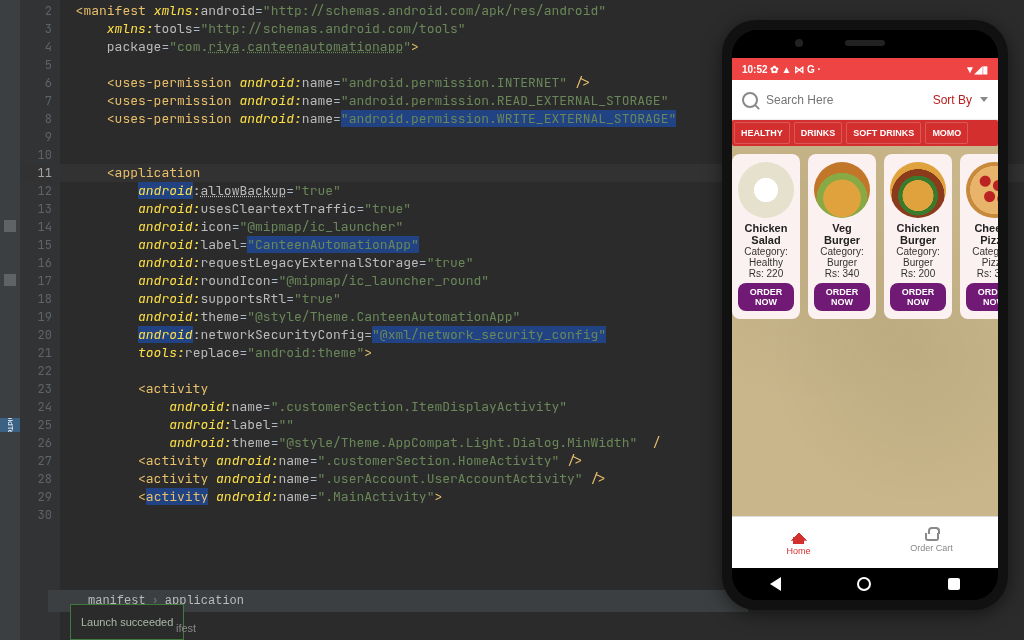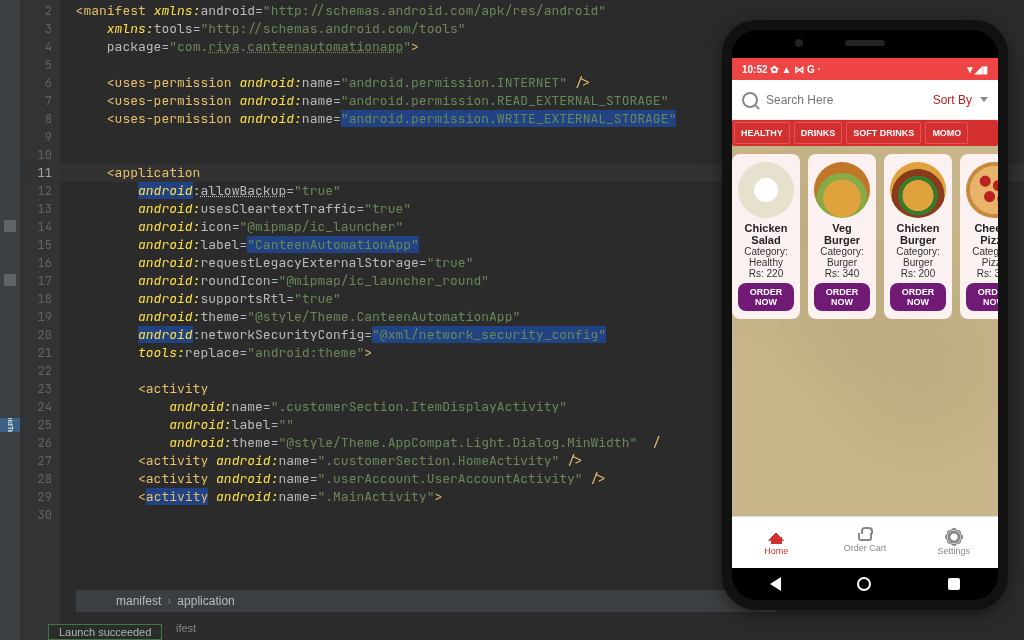--- a/index.html
+++ b/index.html
@@ -14,23 +14,23 @@
 .code .row { height:18px; line-height:18px; white-space:pre; }
 .code .row.hl { background:#323232; }
 .tag { color:#e8bf6a; }
 .attr { color:#bababa; }
 .ns  { color:#fde047; font-style: italic;}
 .str { color:#6a8759; }
 .strhl { background:#214283; color:#6a8759; }
 .attrhl { background:#214283; }
 .und { text-decoration: underline; text-decoration-style: dotted; }
 
-.breadcrumb { position:absolute; left:76px; bottom:28px; height:22px; width:700px; background:#3c3f41; color:#bbbbbb; font-size:12px; display:flex; align-items:center; gap:6px; padding-left:40px; }
+.breadcrumb { position:absolute; left:48px; bottom:28px; height:22px; width:700px; background:#3c3f41; color:#bbbbbb; font-size:12px; display:flex; align-items:center; gap:6px; padding-left:40px;font-family:Liberation Mono, monospace; }
 .breadcrumb span.sep { color:#777; }
-.launch { position:absolute; left:48px; bottom:0; height:16px; border:1px solid #3e7a3e; background:#2b2b2b; color:#aab8aa; font-size:11px; display:flex; align-items:center; padding:0 10px; }
+.launch { position:absolute; left:70px; bottom:0; height:36px; border:1px solid #3e7a3e; background:#2b2b2b; color:#aab8aa; font-size:11px; display:flex; align-items:center; padding:0 10px; }
 .launch-note { position:absolute; left:176px; bottom:0; height:24px; color:#888; font-size:11px; display:flex; align-items:center; }
 .sidetag { position:absolute; left:0; top:418px; width:20px; height:14px; background:#3b6185; color:#fff; font-size:8px; writing-mode:vertical-rl; text-orientation:mixed; display:flex; align-items:center; justify-content:center; overflow:hidden;}
 
 
 .phone { position:absolute; right:16px; top:20px; width:286px; height:590px; background:#111; border-radius:34px; padding:10px; box-shadow:0 4px 18px rgba(0,0,0,.5); }
 .phone-inner { width:100%; height:100%; background:#000; border-radius:26px; overflow:hidden; display:flex; flex-direction:column; }
 .phone-notch { height:28px; background:#000; position:relative; }
 .phone-notch .spk { position:absolute; left:50%; top:10px; transform:translateX(-50%); width:40px; height:6px; background:#222; border-radius:3px; }
 .phone-notch .cam { position:absolute; left:50%; top:9px; transform:translateX(-70px); width:8px; height:8px; background:#222; border-radius:50%; }
 .statusbar { height:22px; background:#ef4444; color:#fff; display:flex; align-items:center; justify-content:space-between; padding:0 10px; font-size:10px; font-weight:600; }
@@ -195,24 +195,20 @@
     </div>
     <div class="bottomnav">
       <div class="bn active">
           <div class="ic home"></div>
           <span>Home</span>
         </div>
       <div class="bn">
           <div class="ic cart"></div>
           <span>Order Cart</span>
         </div>
-      <div class="bn">
-          <div class="ic set"></div>
-          <span>Settings</span>
-        </div>
     </div>
     <div class="sysnav">
       <div class="s back"></div>
       <div class="s home"></div>
       <div class="s recent"></div>
     </div>
   </div>
 </div>
 
 </body></html>

